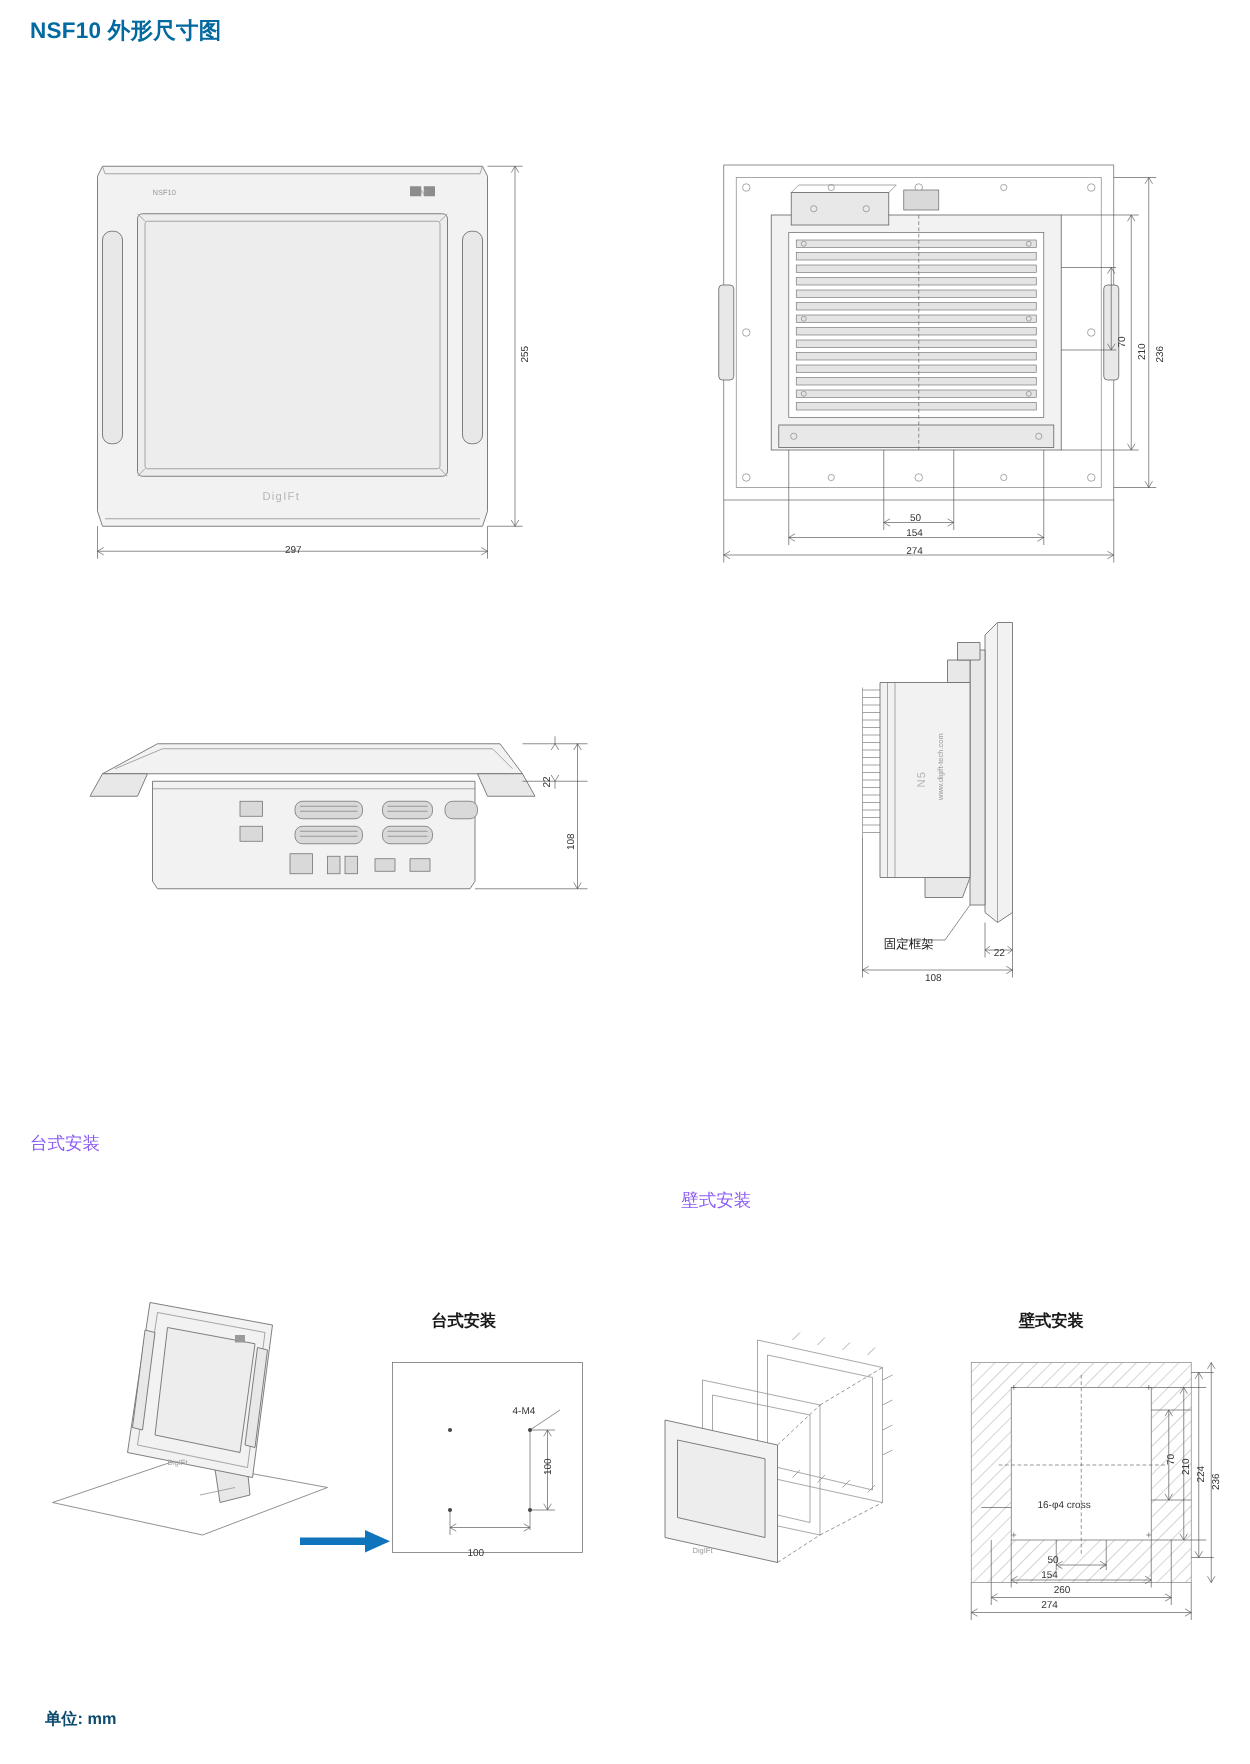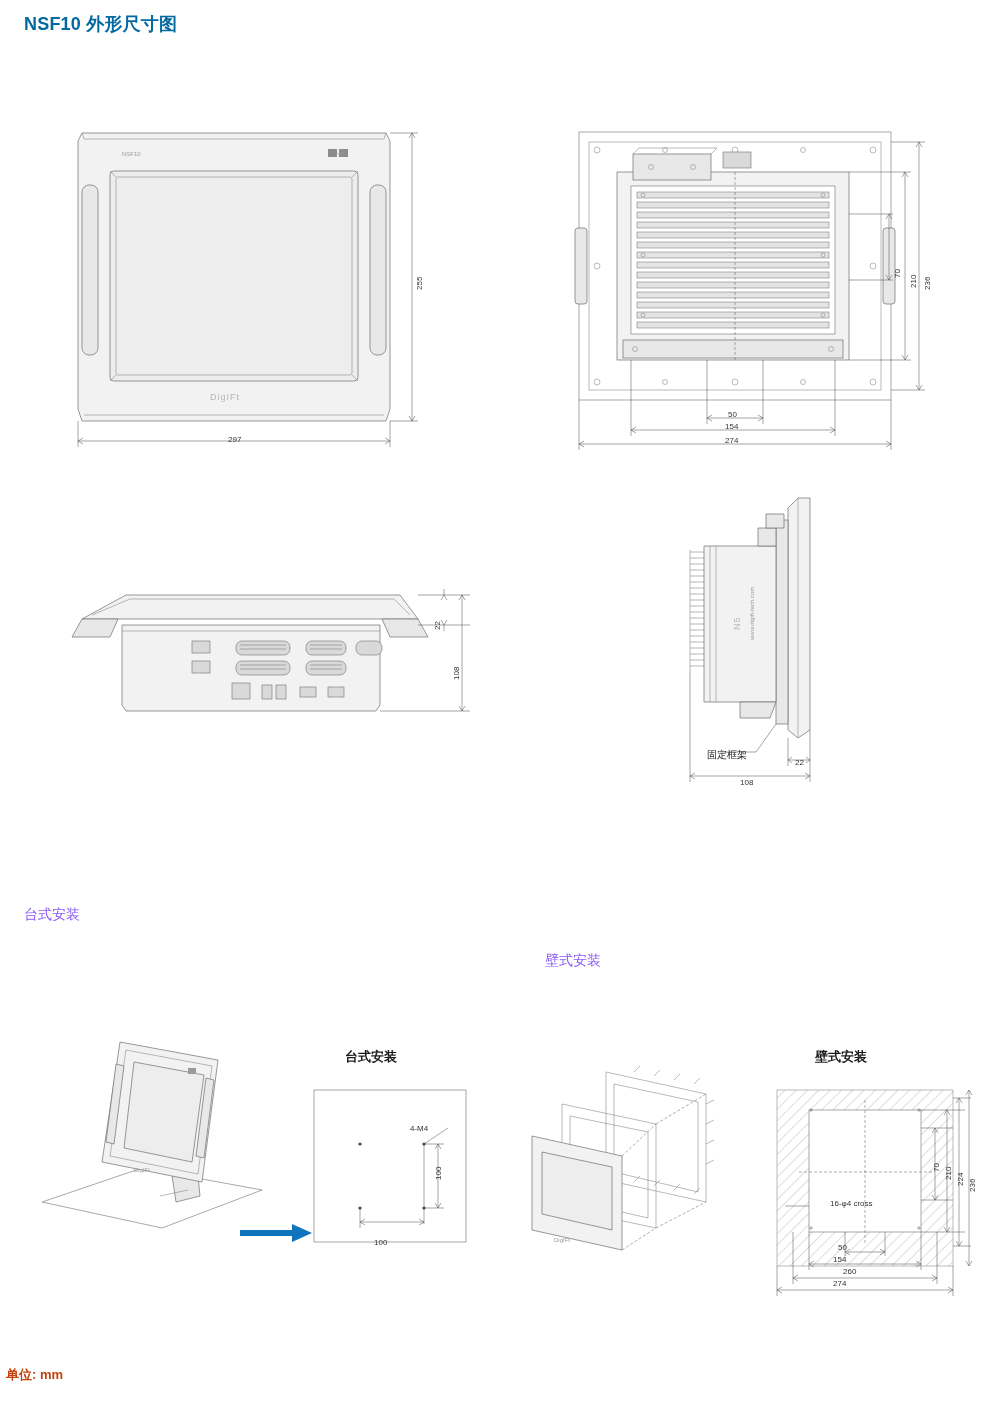--- a/index.html
+++ b/index.html
@@ -35,25 +35,25 @@
     color: #8b5cf6;
   }
   .sub-head {
     position: absolute;
     font-size: 13px;
     font-weight: bold;
     color: #1a1a1a;
   }
   .unit {
     position: absolute;
-    left: 6px;
+    left: 36px;
     top: 1366px;
     font-size: 13px;
     font-weight: bold;
-    color: #c2410c;
+    color: #0c4a6e;
   }
   .dim {
     position: absolute;
     font-size: 8px;
     color: #333;
     font-family: "Liberation Sans", sans-serif;
     white-space: nowrap;
   }
   .dim.vert {
     transform: rotate(-90deg);

